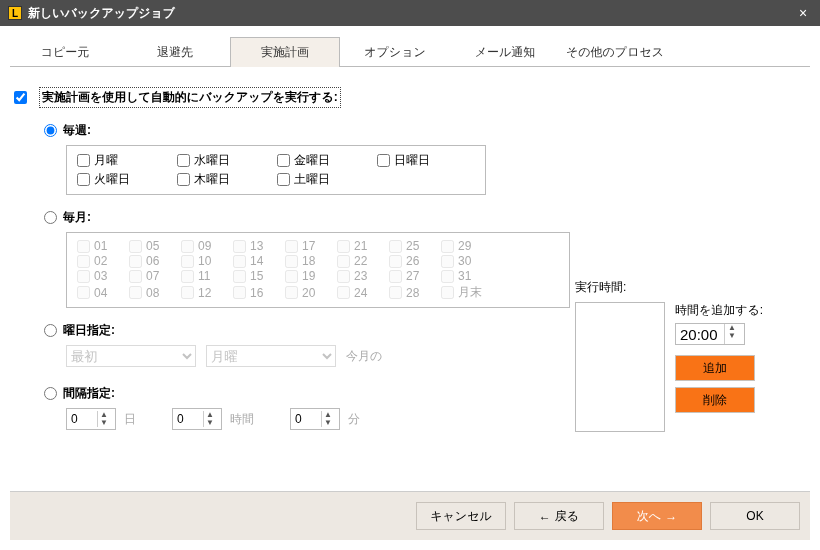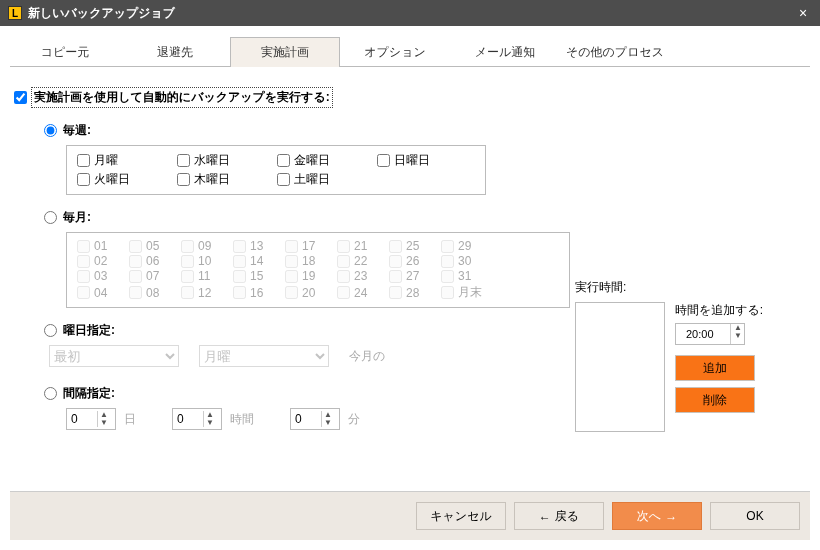--- a/index.html
+++ b/index.html
@@ -11,21 +11,21 @@
 .titlebar .close { font-size: 14px; cursor: pointer; width: 18px; text-align: center; }
 
 .dialog-body { padding: 10px; height: 524px; display: flex; flex-direction: column; }
 
 .tabs { display: flex; border-bottom: 1px solid #bbb; margin-bottom: 12px; }
 .tab { padding: 6px 0; width: 110px; text-align: center; border: 1px solid transparent; border-bottom: none; position: relative; top: 1px; cursor: pointer; color: #333; }
 .tab.active { border-color: #bbb; background: #f4efe9; font-weight: normal; }
 
 .content { flex: 1; padding: 8px 4px; overflow: auto; }
 
-.master-check { display: flex; align-items: center; gap: 4px; }
+.master-check { display: flex; align-items: center; gap: 12px; }
 .master-check label { border: 1px dotted #444; padding: 1px 2px; font-weight: bold; }
 
 .schedule-block { margin-left: 30px; margin-top: 14px; }
 .radio-row { display: flex; align-items: center; gap: 6px; font-weight: bold; margin-bottom: 6px; }
 .subbox { border: 1px solid #bbb; background: #fff; padding: 6px 10px; margin-left: 22px; margin-bottom: 14px; }
 
 .weekday-grid { display: grid; grid-template-columns: repeat(4, 100px); gap: 2px 0; }
 .weekday-cell, .day-cell { display: flex; align-items: center; gap: 4px; }
 
 .day-grid { display: grid; grid-template-columns: repeat(8, 48px); gap: 1px 4px; color: #aaa; }
@@ -40,21 +40,21 @@
 .spin input { border:none; width:30px; padding:0 4px; font-size:12px; outline:none; }
 .spin .arrows { display:flex; flex-direction:column; font-size:8px; line-height:8px; border-left:1px solid #ccc; }
 .spin .arrows span { padding:0 2px; cursor:pointer; color:#555; }
 
 .right-col { position:absolute; right:40px; top:200px; width:195px; }
 .right-col .rlabel { font-weight:normal; margin-bottom:6px; }
 .right-col .timelist { border:1px solid #bbb; background:#fff; width:90px; height:130px; float:left; }
 .right-col .controls { float:right; width:95px; }
 .right-col .controls .lbl { margin-bottom:4px; }
 .time-spin { display:flex; border:1px solid #bbb; background:#fff; height:22px; width:70px; margin-bottom:10px; }
-.time-spin input { border:none; width:48px; padding:0 4px; font-size:11px; outline:none;margin-left:6px; }
+.time-spin input { border:none; width:48px; padding:0 4px; font-size:15px; outline:none; }
 .time-spin .arr { display:flex; flex-direction:column; font-size:8px; line-height:8px; border-left:1px solid #ccc; }
 .time-spin .arr span { padding:0 3px; cursor:pointer; color:#555; }
 .btn-sm { display:block; width:80px; height:26px; background:#f97316; border:1px solid #c8c2bb; margin-bottom:6px; cursor:pointer; font-size:12px; }
 
 .footer { border-top:1px solid #ccc; background:#ede8e2; padding:10px; display:flex; justify-content:flex-end; gap:8px; }
 .btn { width:90px; height:28px; border:1px solid #c8c2bb; background:#ede8e2; cursor:pointer; font-size:12px; display:inline-flex; align-items:center; justify-content:center; gap:4px; }
 .btn.primary { background:#f28c4b; border-color:#e07a3a; color:#fff; }
 .arrow-left::before { content:"←"; }
 .arrow-right::after { content:"→"; }
 
@@ -257,21 +257,21 @@
               <input type="checkbox" disabled="" style="">
               <span>月末</span>
             </div>
           </div>
       </div>
 
       <div class="radio-row">
         <input type="radio" name="sched" style="">
         <span>曜日指定:</span>
       </div>
-      <div class="row-flex" style="margin-left:5px; margin-bottom:18px;gap:20px;">
+      <div class="row-flex" style="margin-left:22px; margin-bottom:18px;">
         <select class="dis" disabled=""><option>最初</option></select>
         <select class="dis" disabled=""><option>月曜</option></select>
         <span class="muted">今月の</span>
       </div>
 
       <div class="radio-row">
         <input type="radio" name="sched" style="">
         <span>間隔指定:</span>
       </div>
       <div class="interval-row">

